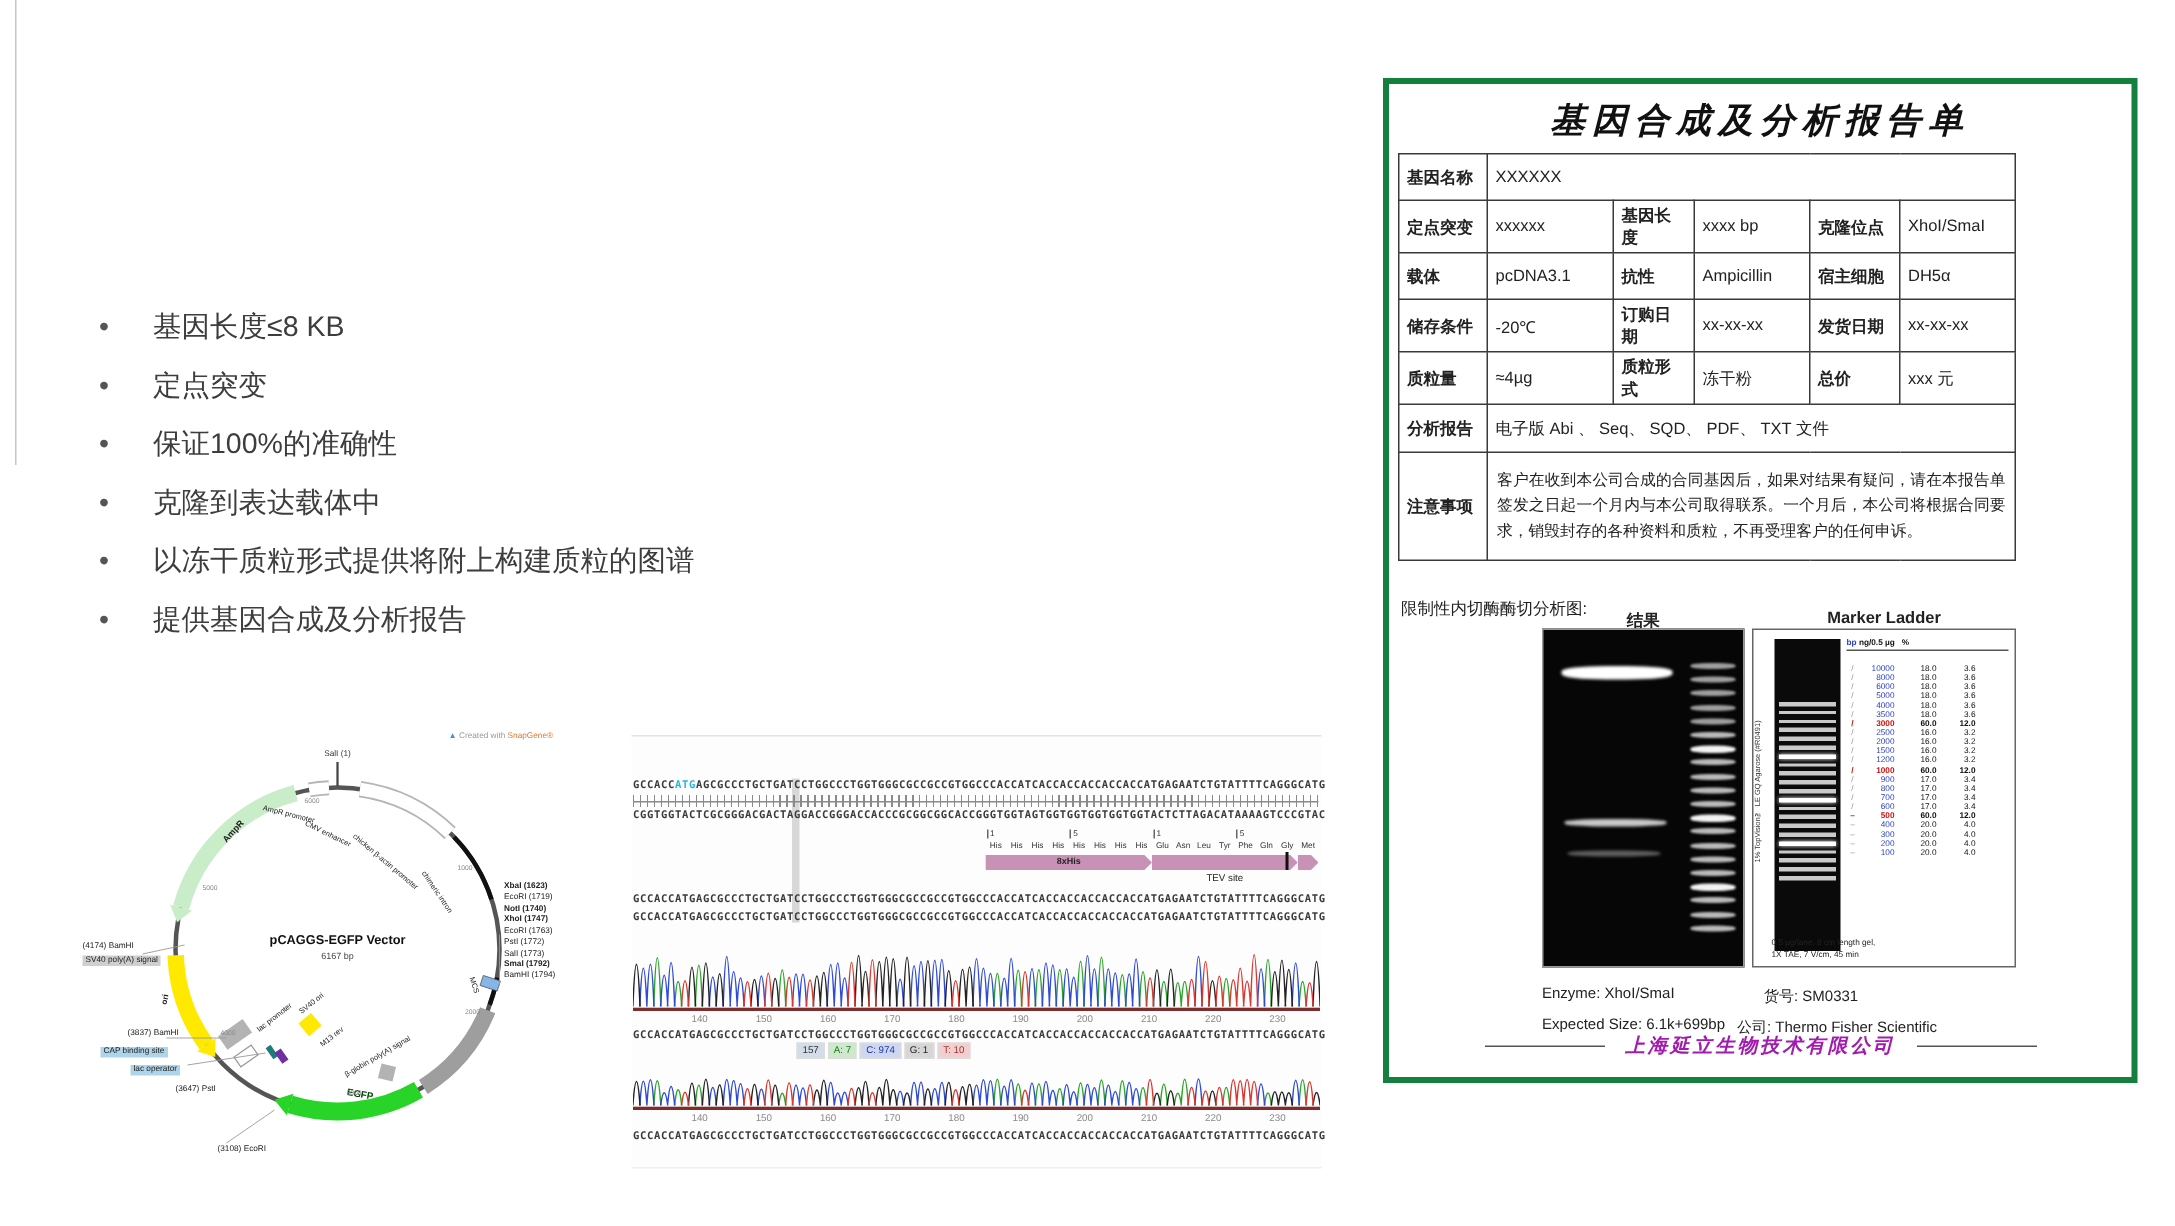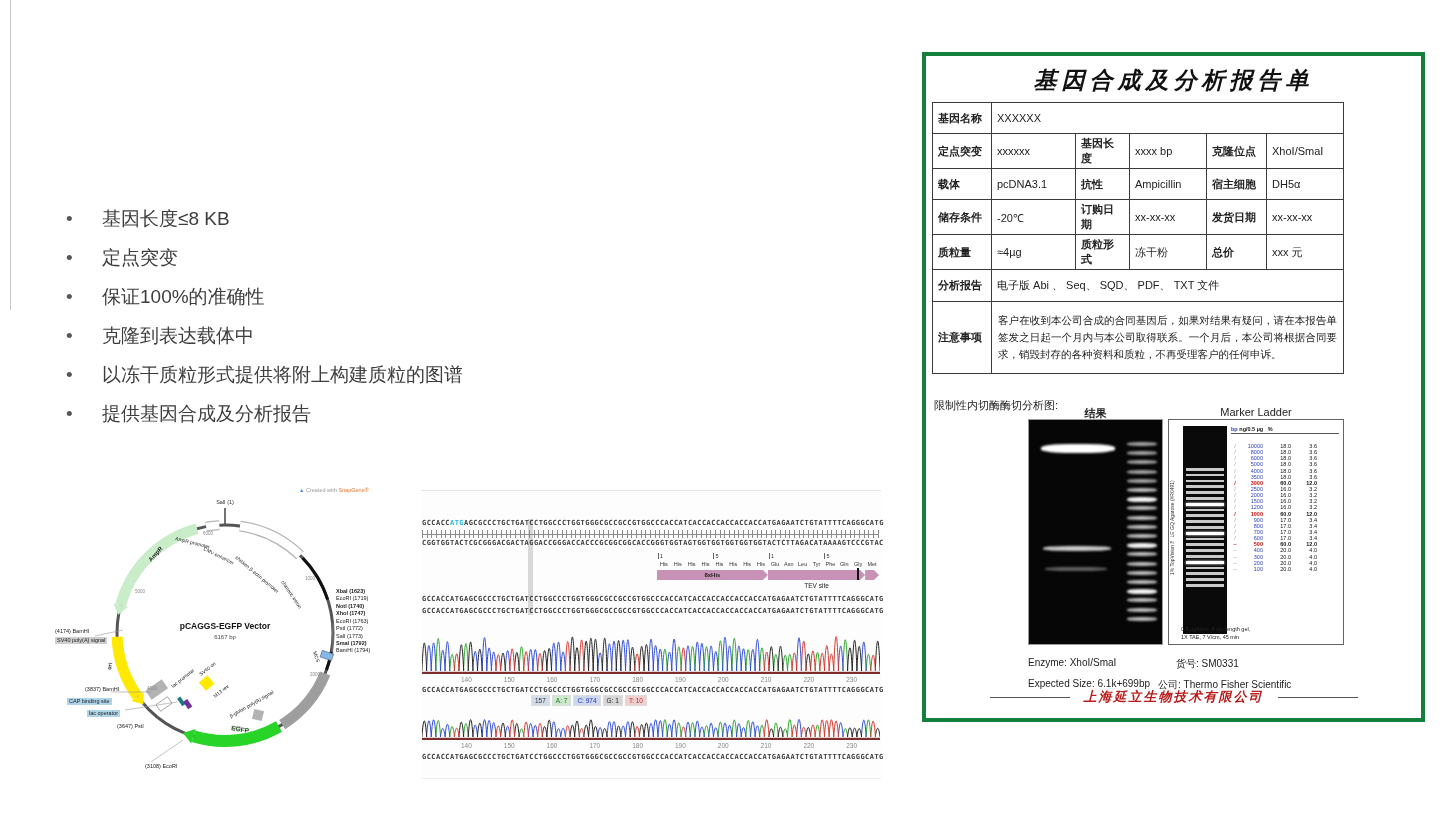--- a/index.html
+++ b/index.html
@@ -62,21 +62,21 @@
                 font-size:23px;letter-spacing:5px;text-align:center;margin-top:9px;color:#111;}
   .rtable{position:absolute;left:6px;top:46px;border-collapse:collapse;table-layout:fixed;width:405px;}
   .rtable td{border:1.3px solid #3a3a3a;font-size:11px;padding:2px 5px;color:#222;vertical-align:middle;
              overflow:hidden;}
   .rtable td.lbl{font-weight:bold;}
   .rtable td.note{font-size:10.5px;line-height:1.6;text-align:justify;padding:4px 6px;}
   .digest-label{position:absolute;left:8px;top:342px;font-size:11px;color:#222;}
   .gel-cap{position:absolute;left:102px;top:350px;width:135px;text-align:center;
            font-size:11px;font-weight:bold;color:#222;}
   .ladder-title{position:absolute;left:242px;top:350px;width:176px;text-align:center;
-                font-size:11px;font-weight:normal;color:#222;}
+                font-size:11px;font-weight:bold;color:#222;}
   .gel{position:absolute;left:102px;top:363px;width:135px;height:226px;background:#060606;
        border:1px solid #9a9a9a;box-sizing:border-box;overflow:hidden;}
   .gel-band{position:absolute;border-radius:40%;}
   .ladder{position:absolute;left:242px;top:363px;width:176px;height:226px;background:#fff;
           border:1px solid #666;box-sizing:border-box;overflow:hidden;}
   .ladder-side{position:absolute;left:0px;top:8px;width:11px;height:200px;font-size:5px;color:#333;
                writing-mode:vertical-rl;transform:rotate(180deg);text-align:center;}
   .ladder-lane{position:absolute;left:14px;top:6px;width:44px;height:208px;background:#0a0a0a;}
   .ladder-lane .band{position:absolute;left:3px;width:38px;height:2.6px;background:#c9c9c9;}
   .ladder-head{position:absolute;left:62px;top:6px;width:108px;font-size:5.5px;font-weight:bold;
@@ -89,21 +89,21 @@
   .lrow .ng{width:28px;text-align:right;}
   .lrow .pct{width:26px;text-align:right;}
   .lrow.red .bp,.lrow.red .mark{color:#cc1111;font-weight:bold;}
   .lrow.red .ng,.lrow.red .pct{font-weight:bold;}
   .ladder-cap{position:absolute;left:12px;bottom:3px;width:160px;font-size:5.5px;color:#222;line-height:1.5;}
   .gel-info{position:absolute;font-size:10px;color:#222;}
   .report-footer{position:absolute;left:0;right:0;bottom:12px;display:flex;align-items:center;
                  justify-content:center;gap:14px;}
   .report-footer .rule{width:80px;height:1px;background:#555;}
   .report-footer .ftext{font-family:"DejaVu Serif",serif;font-style:italic;font-weight:bold;
-                        font-size:13px;letter-spacing:2px;color:#b91c1c;}
+                        font-size:13px;letter-spacing:2px;color:#a21caf;}
 </style>
 </head>
 <body>
 
 <div class="slide">
 
   <div class="edge-strip"></div>
 
 
 

